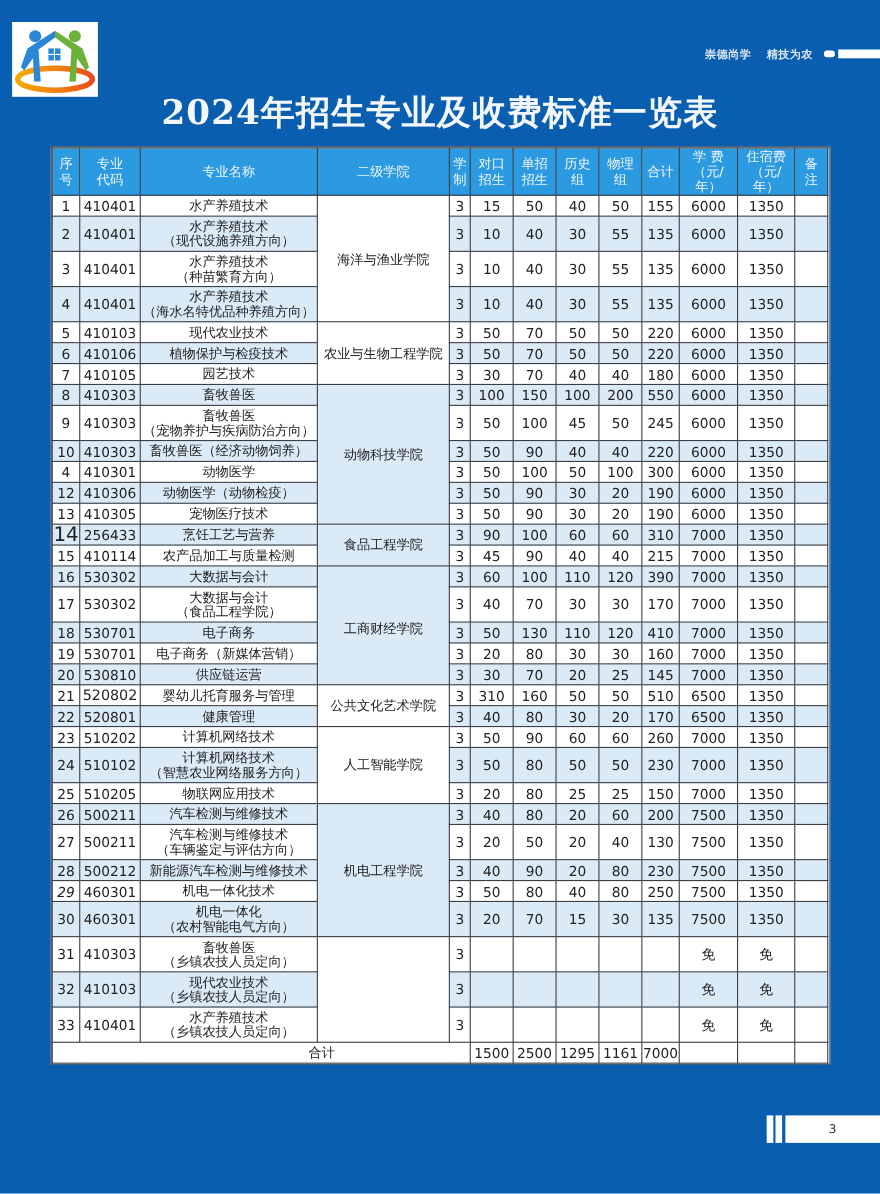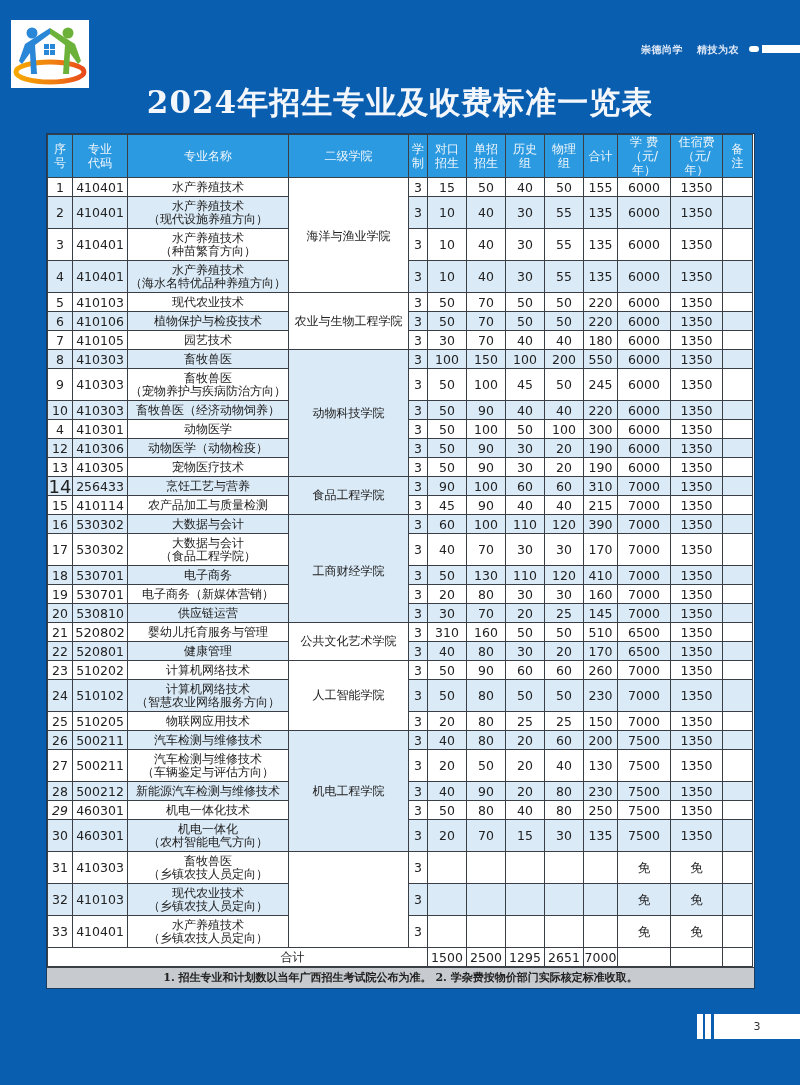--- a/index.html
+++ b/index.html
@@ -720,28 +720,27 @@
           <td class="c" style="font-size: 12.5px;"></td>
           <td class="c" style="font-size: 12.5px;">免</td>
           <td class="c" style="font-size: 12.5px;">免</td>
           <td class="c"></td>
         </tr>
         <tr class="total">
           <td colspan="5" style="padding-left: 110px;">合计</td>
           <td style="font-size: 12.5px;">1500</td>
           <td style="font-size: 12.5px;">2500</td>
           <td style="font-size: 12.5px;">1295</td>
-          <td style="font-size: 12.5px;">2651</td>
+          <td style="font-size: 12.5px;">1161</td>
           <td style="font-size: 12.5px;">7000</td>
           <td></td>
           <td></td>
           <td></td>
         </tr>
       </tbody>
   </table>
-  <div class="notes">1. 招生专业和计划数以当年广西招生考试院公布为准。 2. 学杂费按物价部门实际核定标准收取。</div>
 </div>
 
 <div class="page-num-box">
   <div class="pn-bar1"></div>
   <div class="pn-bar2"></div>
   <div class="pn-main">3</div>
 </div>
 
 </body></html>

